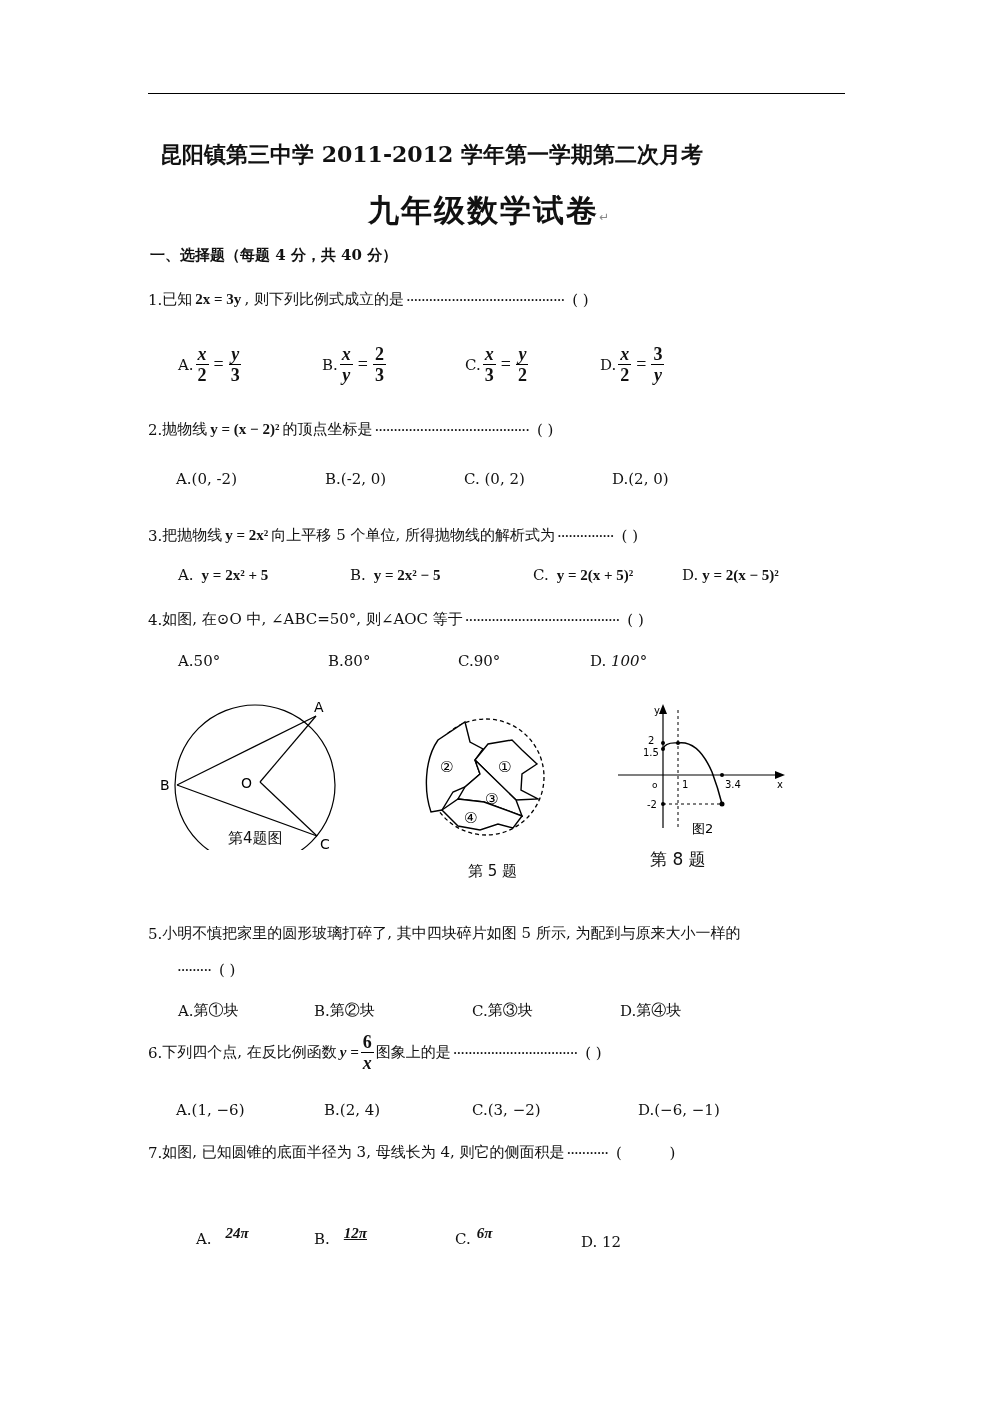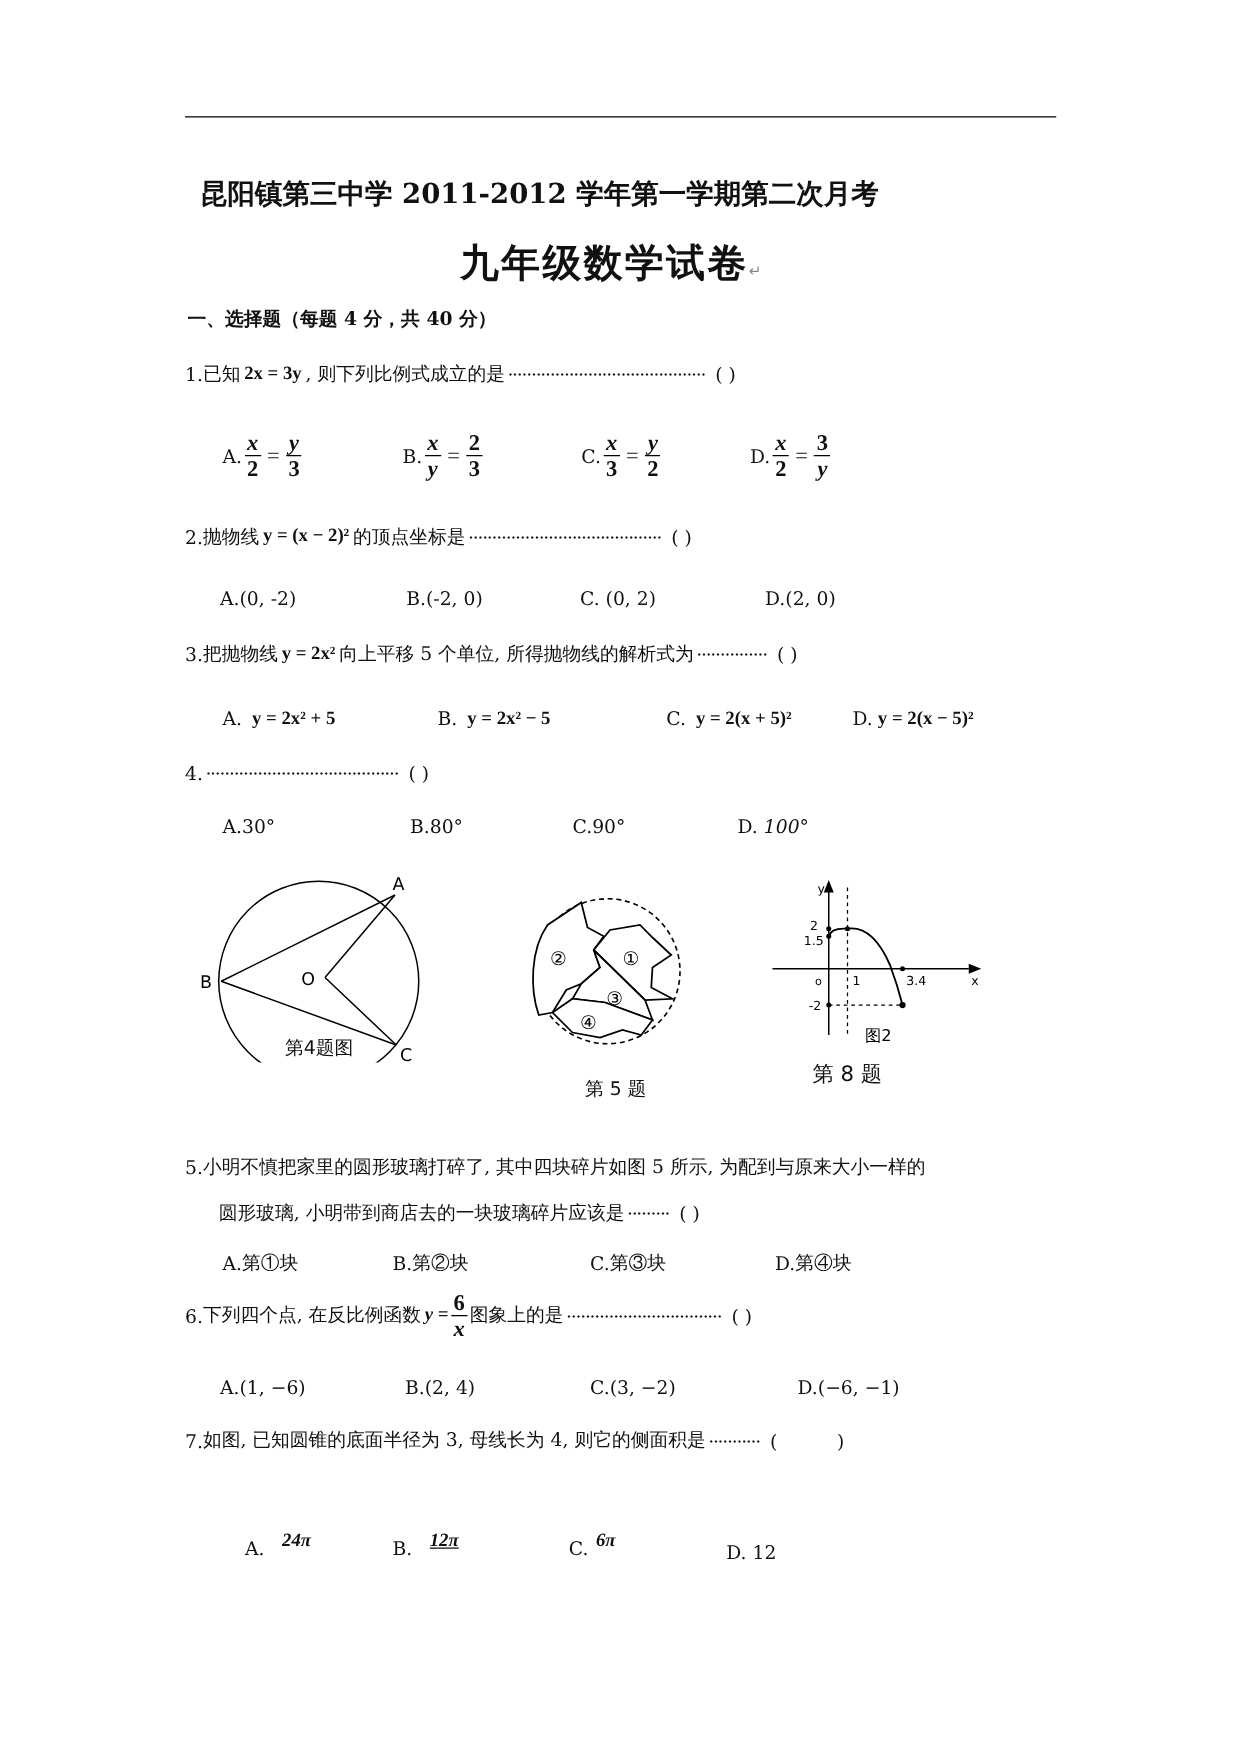--- a/index.html
+++ b/index.html
@@ -113,21 +113,21 @@
     <span style="white-space:pre;"> (0, 2)</span>
   </div>
 <div class="abs opt" style="left:612px; top:470px;">
     <span>D.</span>
     <span>(2, 0)</span>
   </div>
 
 <div class="abs q" style="top:511px;">
   <span>3.</span>
   <span>把抛物线</span>
-  <span class="m" style="margin:4px 3px;">y = 2x²</span>
+  <span class="m" style="margin:16px 3px;">y = 2x²</span>
   <span>向上平移 5 个单位, 所得抛物线的解析式为</span>
   <span class="dots">···············</span>
   <span class="paren">(      )</span>
 </div>
 <div class="abs opt" style="left:178px; top:566px;">
     <span>A.</span>
     <span class="m" style="margin-left:8px;">y = 2x² + 5</span>
   </div>
 <div class="abs opt" style="left:350px; top:566px;">
     <span>B.</span>
@@ -137,26 +137,27 @@
     <span>C.</span>
     <span class="m" style="margin-left:8px;">y = 2(x + 5)²</span>
   </div>
 <div class="abs opt" style="left:682px; top:566px;">
     <span>D.</span>
     <span class="m" style="margin-left:4px;">y = 2(x − 5)²</span>
   </div>
 
 <div class="abs q" style="top:610px;">
   <span>4.</span>
+  <span>如图, 在⊙O 中, ∠ABC=50°, 则∠AOC 等于</span>
   <span class="dots">·········································</span>
   <span class="paren">(      )</span>
 </div>
 <div class="abs opt" style="left:178px; top:652px;">
     <span>A.</span>
-    <span>30°</span>
+    <span>50°</span>
   </div>
 <div class="abs opt" style="left:328px; top:652px;">
     <span>B.</span>
     <span>80°</span>
   </div>
 <div class="abs opt" style="left:458px; top:652px;">
     <span>C.</span>
     <span>90°</span>
   </div>
 <div class="abs opt" style="left:590px; top:652px;">
@@ -214,21 +215,20 @@
   <text x="37" y="108" font-size="10">-2</text>
   <text x="82" y="133" font-size="13">图2</text>
 </svg>
 <div class="abs caption" style="left:650px; top:848px; font-size:17px;">第 8 题</div>
 
 <div class="abs q" style="top:924px;">
   <span>5.</span>
   <span>小明不慎把家里的圆形玻璃打碎了, 其中四块碎片如图 5 所示, 为配到与原来大小一样的</span>
 </div>
 <div class="abs q" style="left:175px; top:961px;">
-  <span>圆形玻璃, 小明带到商店去的一块玻璃碎片应该是</span>
   <span class="dots">·········</span>
   <span class="paren">(      )</span>
 </div>
 <div class="abs opt" style="left:178px; top:1001px;">
     <span>A.</span>
     <span>第①块</span>
   </div>
 <div class="abs opt" style="left:314px; top:1001px;">
     <span>B.</span>
     <span>第②块</span>

